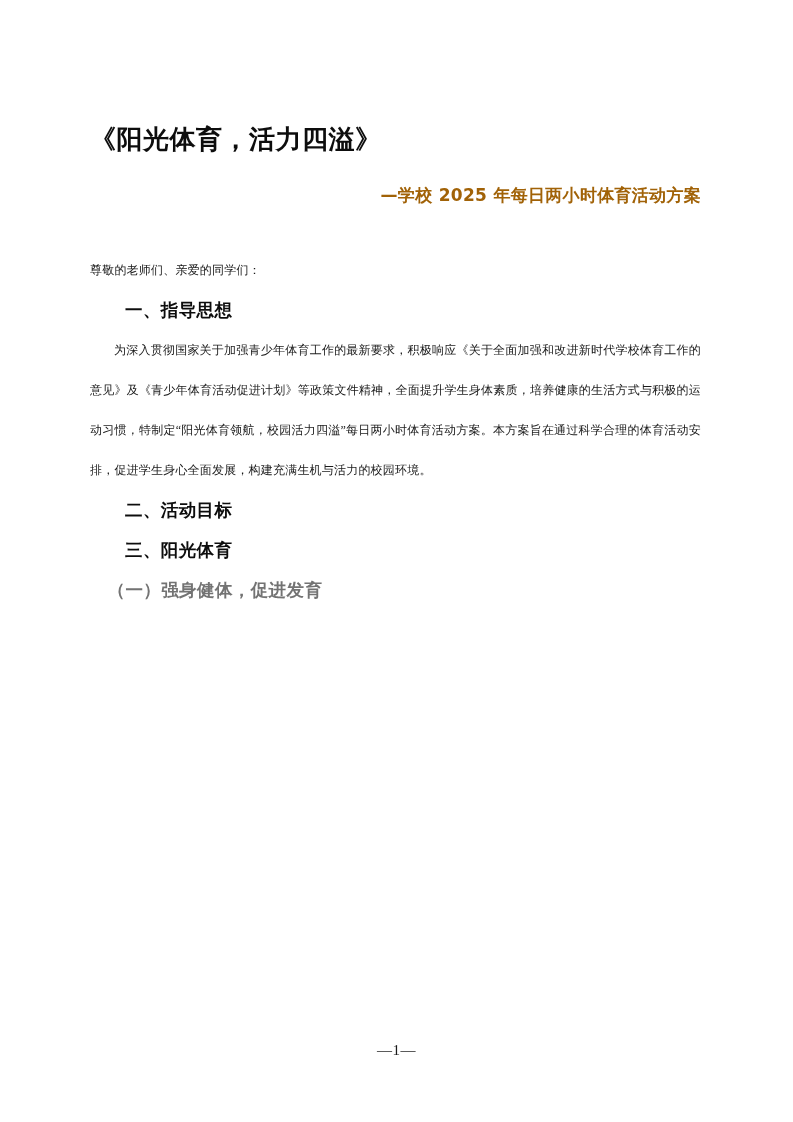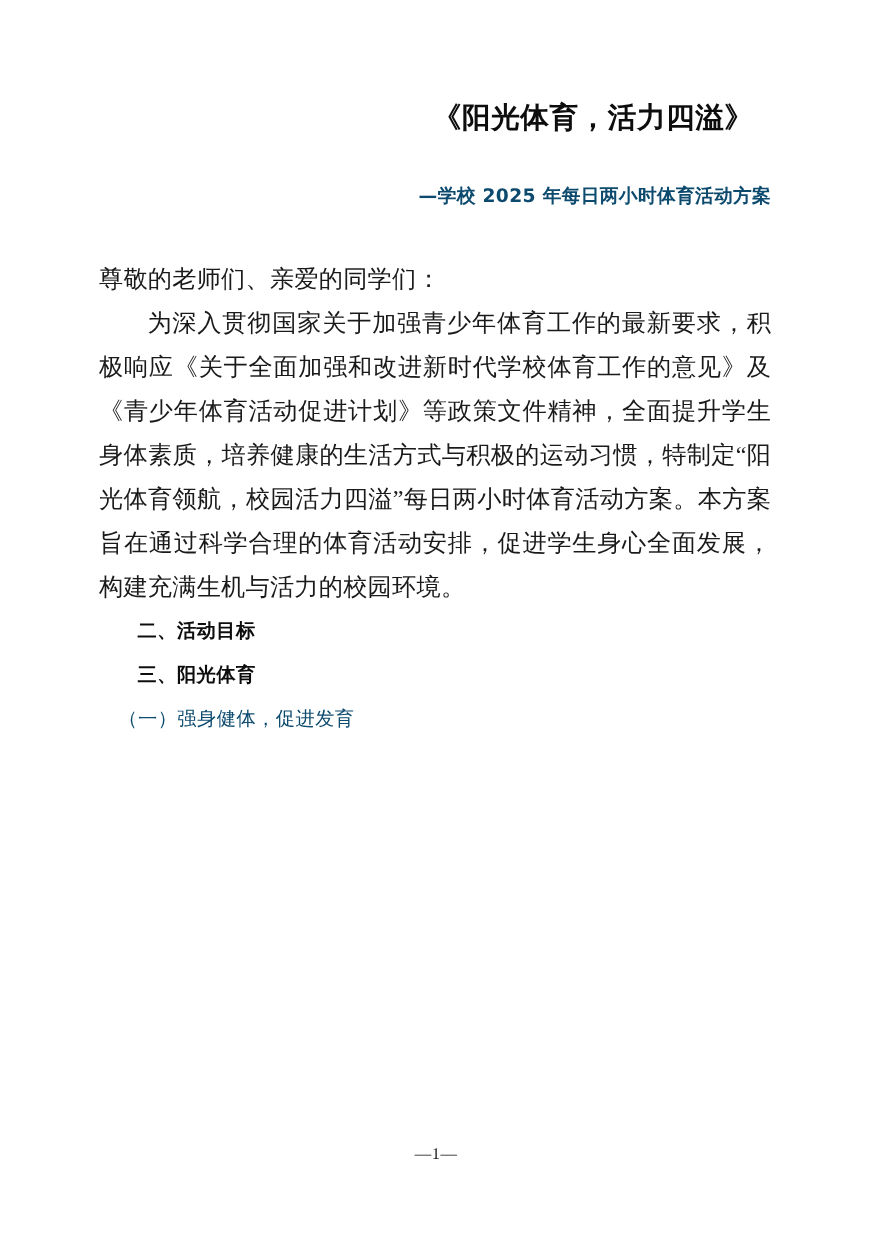--- a/index.html
+++ b/index.html
@@ -24,49 +24,49 @@
   
   .content {
     position: absolute;
     left: 90px;
     top: 0;
     width: 611px;
   }
 
   
   .doc-title {
-    margin: 16px;
-    padding-top: 72px;
-    text-align: right;
+    margin: 0;
+    padding-top: 120px;
+    text-align: left;
     font-family: "DejaVu Sans", "Liberation Sans", sans-serif;
     font-weight: bold;
     font-size: 26px;
     line-height: 38px;
     letter-spacing: 0.5px;
     color: #0d0d0d;
   }
   .doc-subtitle {
     margin: 0;
     padding-top: 22px;
     text-align: right;
     font-family: "DejaVu Sans", "Liberation Sans", sans-serif;
     font-weight: bold;
     font-size: 17px;
     line-height: 30px;
     letter-spacing: 0.3px;
-    color: #0c4a6e;
+    color: #a16207;
   }
 
   
   .body-block {
     padding-top: 40px;
   }
   p.para {
     margin: 0;
-    font-size: 22px;
+    font-size: 12px;
     line-height: 40px;
     text-align: justify;
     text-justify: inter-ideograph;
     letter-spacing: 0.2px;
     color: #1a1a1a;
   }
   p.para.indent {
     text-indent: 2em;
   }
   p.para.flush {
@@ -78,26 +78,26 @@
     font-weight: bold;
     font-size: 17.5px;
     line-height: 40px;
     text-indent: 2em;
     letter-spacing: 0.4px;
     color: #0d0d0d;
   }
   h3.subheading {
     margin: 0;
     font-family: "DejaVu Sans", "Liberation Sans", sans-serif;
-    font-weight: normal;
+    font-weight: bold;
     font-size: 17.5px;
     line-height: 40px;
     text-indent: 1em;
     letter-spacing: 0.4px;
-    color: #0c4a6e;
+    color: #737373;
   }
 
   
   .page-footer {
     position: absolute;
     left: 0;
     right: 0;
     top: 1038px;
     text-align: center;
     font-size: 15px;
@@ -115,20 +115,21 @@
 
     <h1 class="doc-title">《阳光体育，活力四溢》</h1>
 
     <div class="doc-subtitle">—学校 2025 年每日两小时体育活动方案</div>
 
     <div class="body-block">
 
       <p class="para flush">尊敬的老师们、亲爱的同学们：</p>
 
 
+      <h2 class="heading">一、指导思想</h2>
 
       <p class="para indent">为深入贯彻国家关于加强青少年体育工作的最新要求，积极响应《关于全面加强和改进新时代学校体育工作的意见》及《青少年体育活动促进计划》等政策文件精神，全面提升学生身体素质，培养健康的生活方式与积极的运动习惯，特制定“阳光体育领航，校园活力四溢”每日两小时体育活动方案。本方案旨在通过科学合理的体育活动安排，促进学生身心全面发展，构建充满生机与活力的校园环境。</p>
 
       <h2 class="heading">二、活动目标</h2>
 
 
       <h2 class="heading">三、阳光体育</h2>
 
       <h3 class="subheading">（一）强身健体，促进发育</h3>
 

